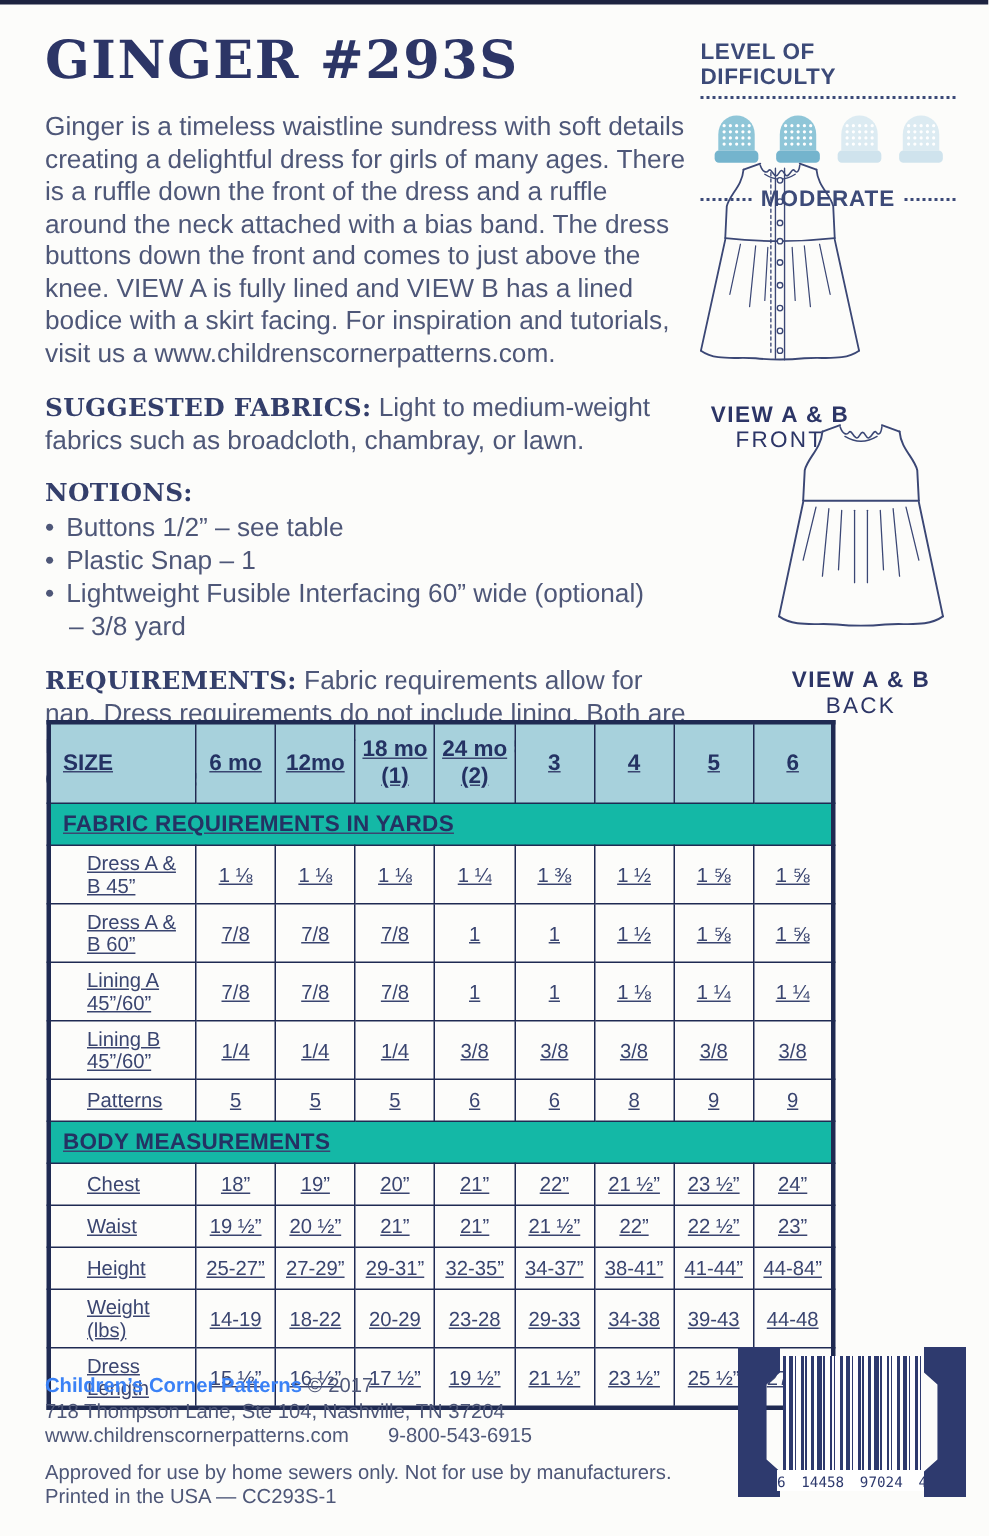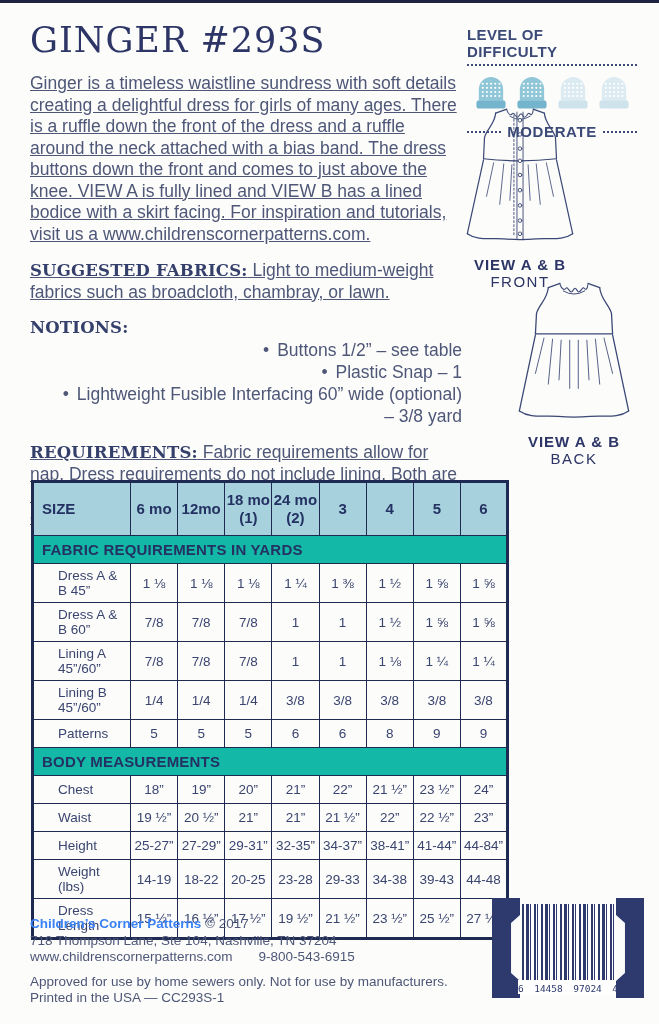--- a/index.html
+++ b/index.html
@@ -7,55 +7,55 @@
     width:659px; height:1024px; position:relative; overflow:hidden;
     background:#fcfcfa;
     font-family:"Liberation Sans", sans-serif;
     color:#4e5778;
   }
   .top-rule { position:absolute; top:0; left:0; width:659px; height:3px; background:#1d2340; }
 
   
   .left-col { position:absolute; left:30px; top:20px; width:432px; }
   .title {
-    font-family:"DejaVu Serif", serif; font-weight:400;
+    font-family:"DejaVu Serif", serif; font-weight:700;
     color:#2c3566; font-size:35px; letter-spacing:1px; margin:0 0 13px 0;
   }
-  .para { font-size:17.5px; line-height:21.5px; margin:0 0 15px 0;text-decoration:underline; }
+  .para { font-size:17.5px; line-height:21.5px; margin:0 0 15px 0; }
   .slab {
     font-family:"DejaVu Serif", serif; font-weight:700; color:#343f6b;
     font-size:16.5px; letter-spacing:0.2px;
   }
   ul.notions { list-style:none; margin:2px 0 15px 0; padding:0;
-    font-size:17.5px; line-height:22px;text-align:right; }
+    font-size:17.5px; line-height:22px; }
   ul.notions li { padding-left:16px; white-space:pre-line; }
   ul.notions li::before { content:"\2022"; margin-left:-16px; padding-right:8px; }
 
   
   .difficulty { position:absolute; left:467px; top:26px; width:170px; color:#3c4a78; }
   .diff-heading { font-size:15px; font-weight:bold; letter-spacing:0.4px;
     text-align:left; padding-bottom:4px; border-bottom:2px dotted #3c4a78; }
   .thimbles { display:flex; justify-content:center; gap:7px; margin:9px 0 7px 0; }
   .moderate-row { display:flex; align-items:center; gap:6px; }
   .moderate-row .dotline { flex:1; border-top:2px dotted #3c4a78; height:0; }
   .moderate-label { font-size:15px; font-weight:bold; letter-spacing:0.6px; }
 
   
   .view { position:absolute; text-align:center; color:#2c3566; }
   .view svg { display:block; margin:0 auto; }
-  .view-line1 { font-weight:bold; font-size:15px; letter-spacing:1px; margin-top:6px; }
+  .view-line1 { font-weight:bold; font-size:15px; letter-spacing:1px; margin-top:18px; }
   .view-line2 { font-size:15px; letter-spacing:1.5px; }
   .front-view { left:446px; top:102px; width:148px; }
   .back-view  { left:494px; top:277px; width:160px; }
 
   
   table.size {
-    position:absolute; left:31px; top:480px; width:478px;
+    position:absolute; left:31px; top:480px; width:526px;
     border-collapse:collapse; table-layout:fixed;
-    border:3px solid #1f2a52; font-size:13.5px; color:#3a4570;
+    border:3px solid #1f2a52; font-size:13.5px; color:#3a4570;text-decoration:underline;
   }
   table.size th, table.size td { border:1.5px solid #1f2a52; }
   table.size thead th {
     background:#a7d1dc; color:#243263; font-size:15px; font-weight:bold;
     height:50px; white-space:pre-line; text-align:center; line-height:18px;
   }
   table.size thead th.size-label { text-align:left; padding-left:8px; }
   table.size col.label-col { width:98px; }
   tr.section-row td {
     background:#14b8a6; font-weight:bold; font-size:15px; color:#243263;
@@ -404,21 +404,21 @@
         <td class="val">32-35”</td>
         <td class="val">34-37”</td>
         <td class="val">38-41”</td>
         <td class="val">41-44”</td>
         <td class="val">44-84”</td>
       </tr>
       <tr>
         <td class="row-label">Weight (lbs)</td>
         <td class="val">14-19</td>
         <td class="val">18-22</td>
-        <td class="val">20-25</td>
+        <td class="val">20-29</td>
         <td class="val">23-28</td>
         <td class="val">29-33</td>
         <td class="val">34-38</td>
         <td class="val">39-43</td>
         <td class="val">44-48</td>
       </tr>
       <tr>
         <td class="row-label">Dress Length</td>
         <td class="val">15 ½”</td>
         <td class="val">16 ½”</td>

